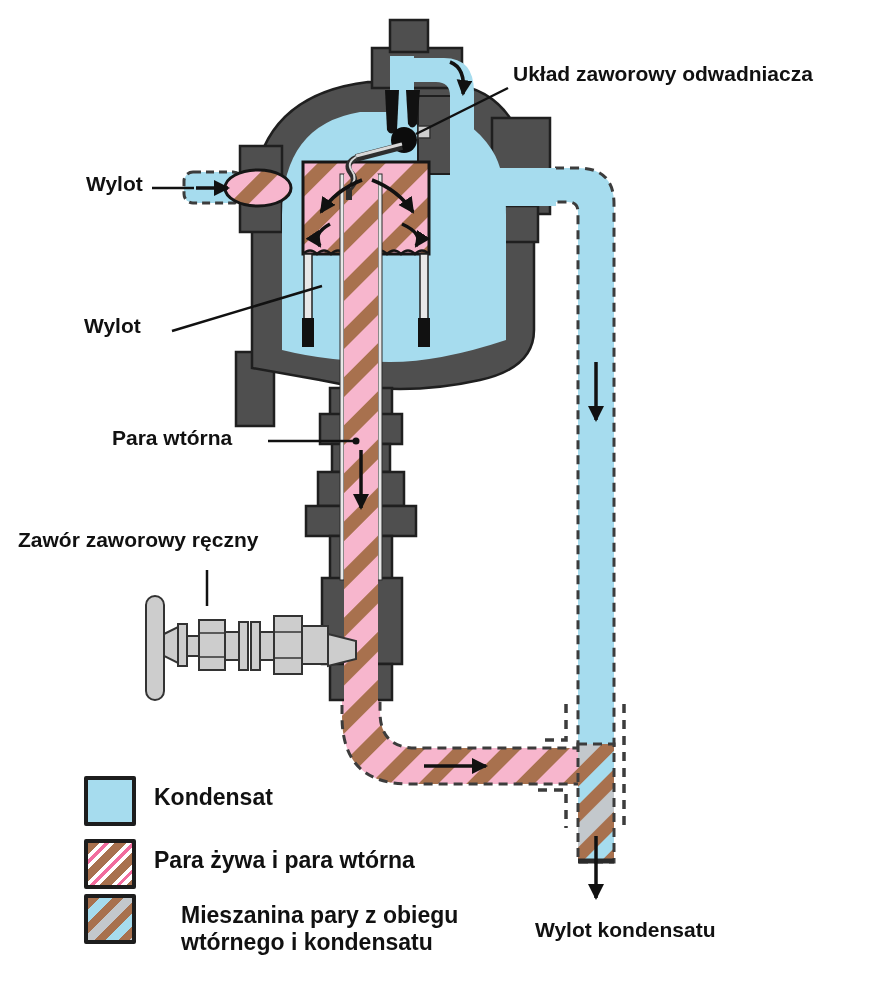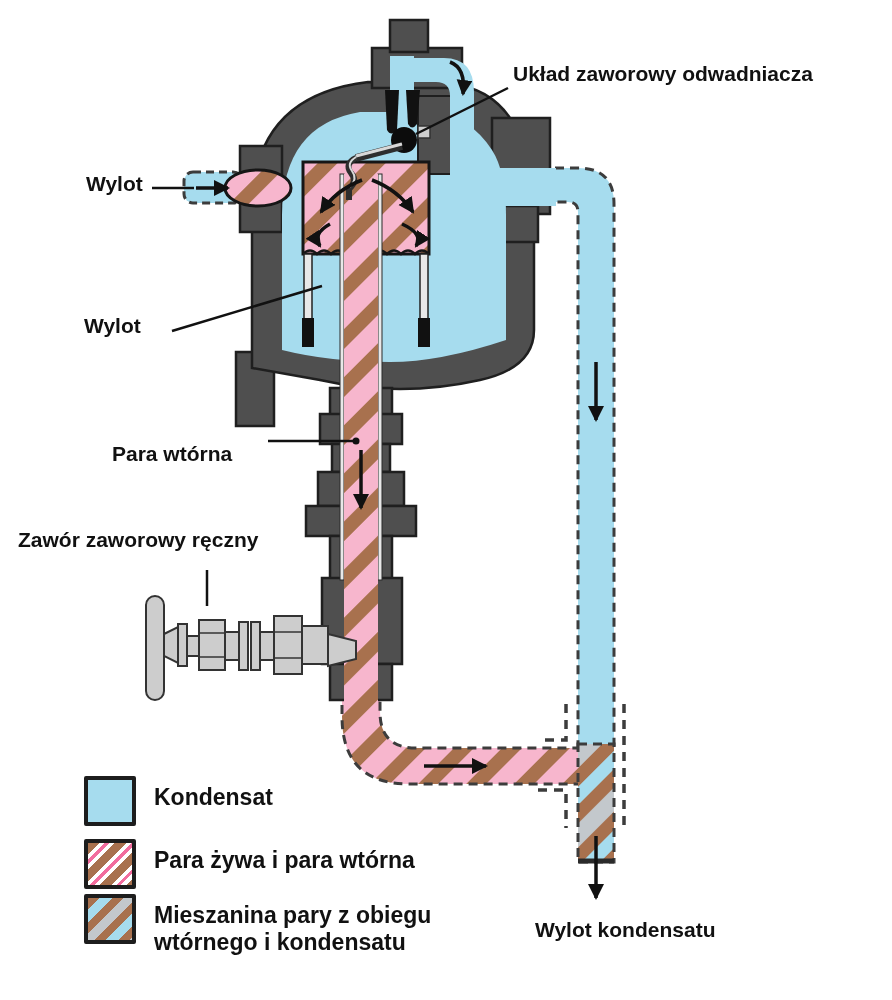--- a/index.html
+++ b/index.html
@@ -166,33 +166,33 @@
       <line x1="268" y1="441" x2="356" y2="441"></line>
       <circle cx="356" cy="441" r="3.5" fill="#111" stroke="none"></circle>
       <line x1="207" y1="570" x2="207" y2="606"></line>
       <line x1="508" y1="88" x2="416" y2="134"></line>
     </g>
   </svg>
 
   <div class="lbl" style="left:513px;top:62px;">Układ zaworowy odwadniacza</div>
   <div class="lbl" style="left:86px;top:172px;">Wylot</div>
   <div class="lbl" style="left:84px;top:314px;">Wylot</div>
-  <div class="lbl" style="left:112px;top:442px;">Para wtórna</div>
+  <div class="lbl" style="left:112px;top:426px;">Para wtórna</div>
   <div class="lbl" style="left:18px;top:528px;">Zawór zaworowy ręczny</div>
   <div class="lbl" style="left:535px;top:918px;">Wylot kondensatu</div>
 
   <div class="legend">
     <div class="legend-row" style="top:4px;">
       <div class="legend-swatch sw-condensate"></div>
       <div class="legend-text">Kondensat</div>
     </div>
     <div class="legend-row" style="top:67px;">
       <div class="legend-swatch sw-steam"></div>
       <div class="legend-text">Para żywa i para wtórna</div>
     </div>
-    <div class="legend-row" style="top:122px;">
+    <div class="legend-row" style="top:122px;gap:27px;">
       <div class="legend-swatch sw-mix"></div>
       <div class="legend-text">Mieszanina pary z obiegu
 wtórnego i kondensatu</div>
     </div>
   </div>
 
 </div>
 
 </body></html>

